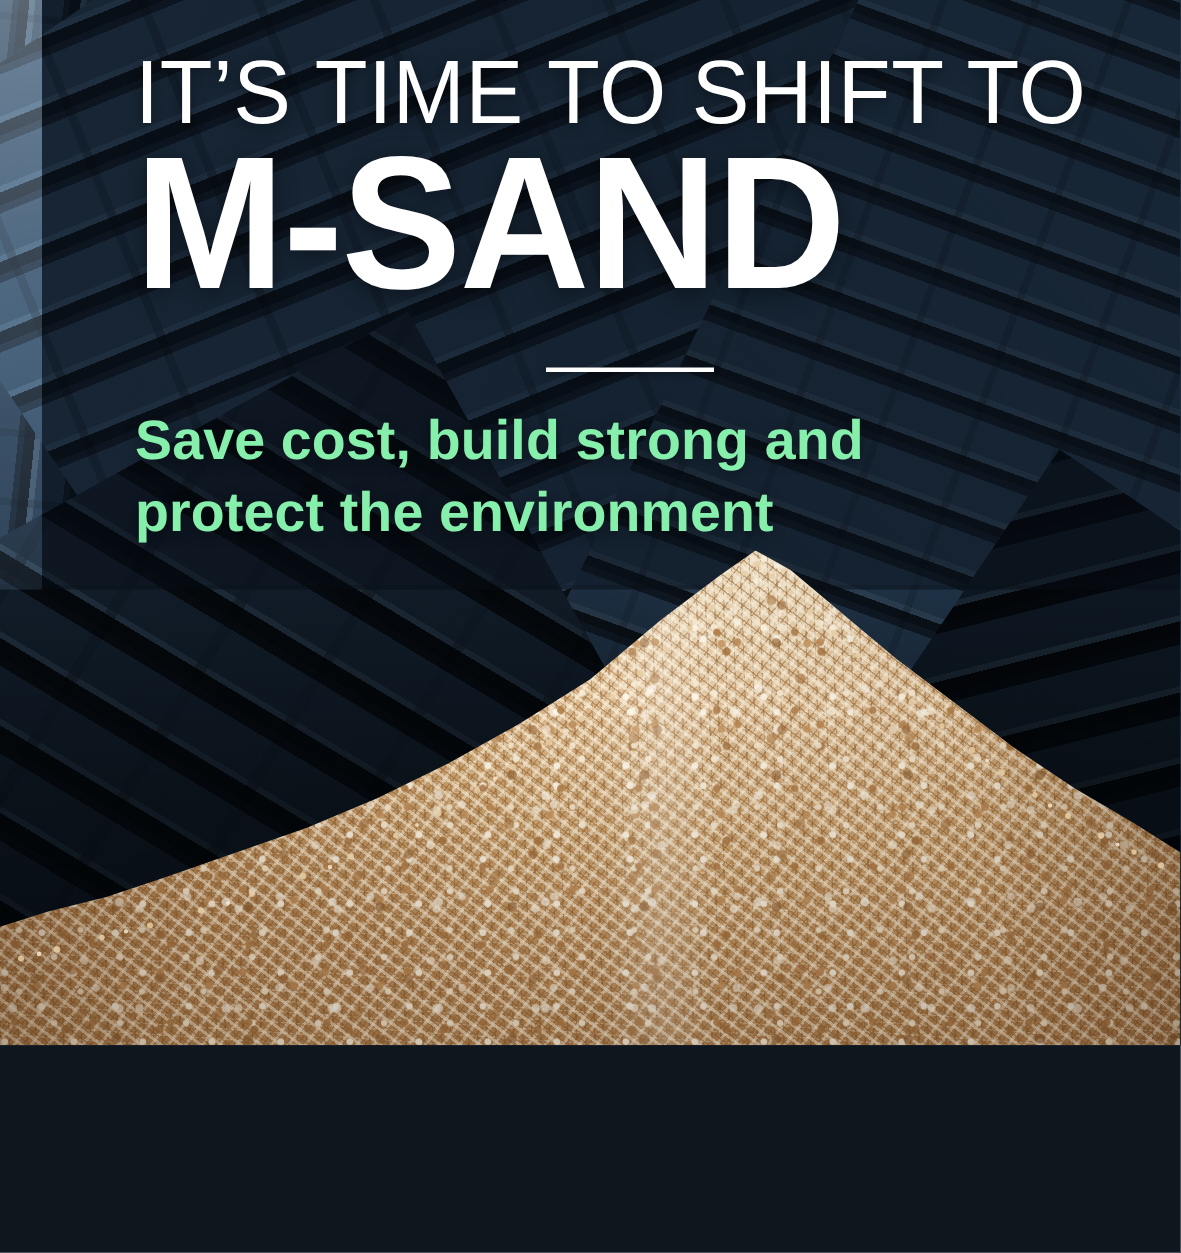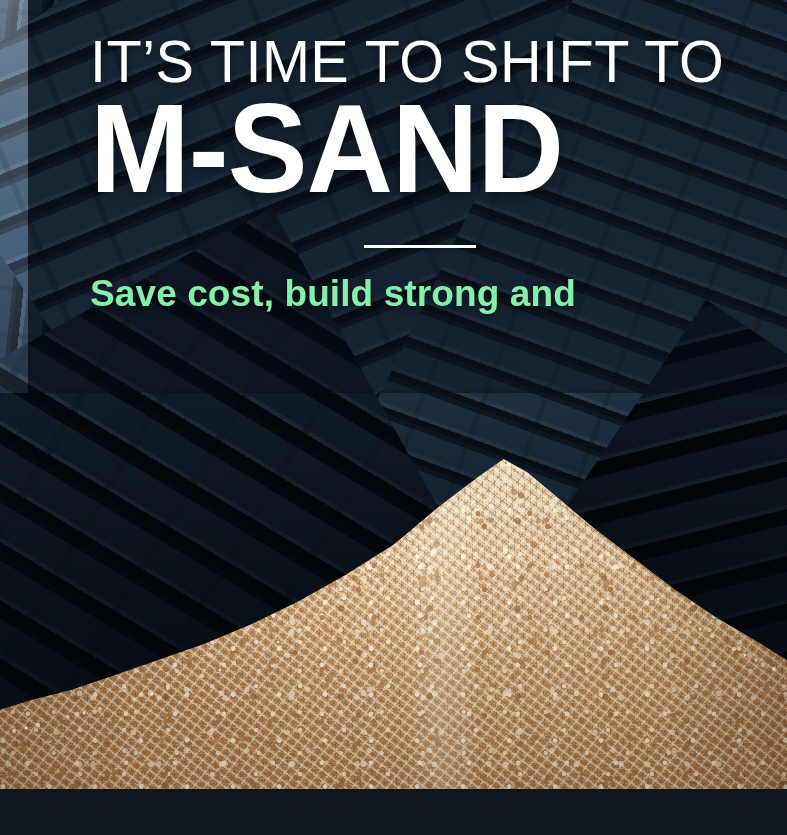--- a/index.html
+++ b/index.html
@@ -8,21 +8,21 @@
     padding: 0;
     background: #10161d;
   }
   body {
     font-family: "Liberation Sans", sans-serif;
   }
 
   .poster {
     position: relative;
     width: 787px;
-    height: 789px;
+    height: 697px;
     overflow: hidden;
     background: #1b2a3a;
     user-select: none;
   }
 
   
   .photo {
     position: absolute;
     inset: 0;
     overflow: hidden;
@@ -366,20 +366,21 @@
 
   <div class="text-block">
     <h2 class="kicker">IT’S TIME TO SHIFT TO</h2>
 
     <h1 class="brand">M-SAND</h1>
 
     <hr class="divider">
 
     <p class="tagline">
       <span>Save cost, build strong and</span>
+      <span>protect the environment</span>
     </p>
   </div>
 
   <div class="sand-wrap">
     <div class="sand-body"></div>
     <div class="sand-grain"></div>
     <div class="sand-ridge"></div>
     <div class="sand-shade"></div>
   </div>
 

